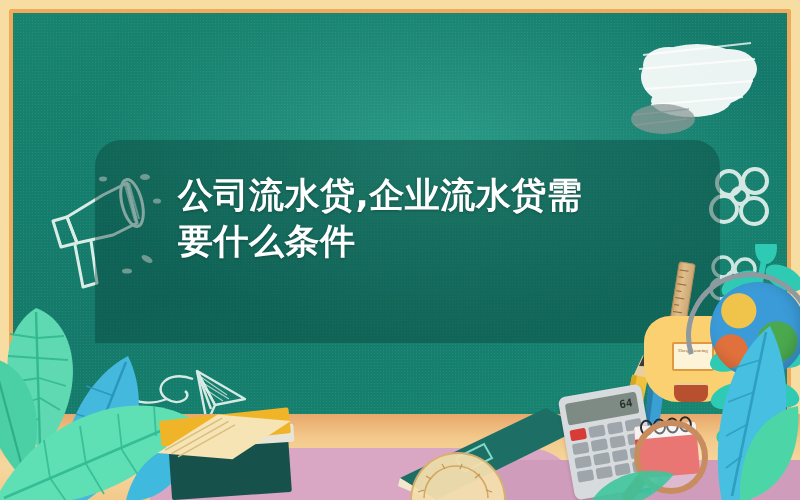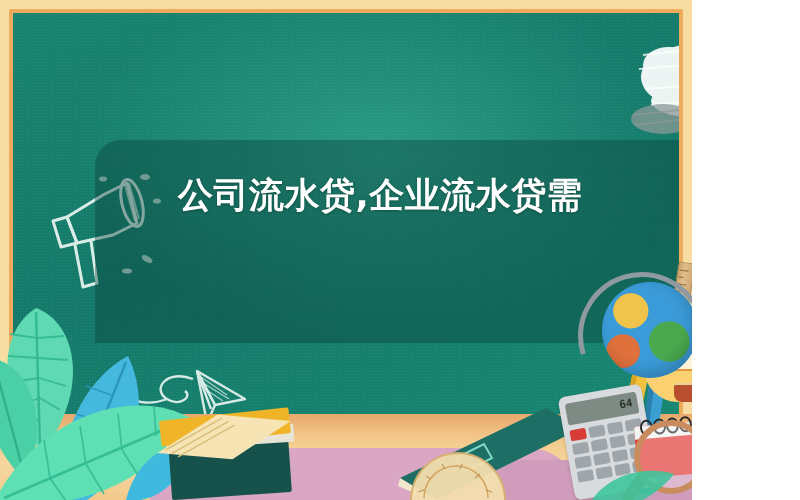--- a/index.html
+++ b/index.html
@@ -1,19 +1,19 @@
 <!DOCTYPE html>
 <html><head>
 <meta charset="utf-8">
 <style>
   html,body{margin:0;padding:0;background:#fff;}
   body{font-family:"Liberation Sans","DejaVu Sans",sans-serif;}
 
   #banner{
-    position:relative;width:692px;height:500px;overflow:hidden;
+    position:relative;width:800px;height:500px;overflow:hidden;
     background:#f7d99a;
   }
 
   
   .frame-outer{position:absolute;inset:0;background:#f8dda2;}
   .frame-inner-edge{position:absolute;left:9px;top:9px;right:9px;bottom:9px;
       background:#eeab5c;border-radius:2px;}
   .board{
     position:absolute;left:13px;top:13px;right:13px;bottom:13px;
     background:#17826f;
@@ -250,20 +250,21 @@
         </g>
       </svg>
     </div>
 
     <div class="text-panel"></div>
 
   </div>
 
   <div class="headline">
     <div>公司流水贷,企业流水贷需</div>
+    <div>要什么条件</div>
   </div>
 
   <div class="clip">
 
     <div class="desk"></div>
     <div class="desk-pink"></div>
     <div class="desk-pink2"></div>
 
     <svg class="leaf" style="left:-16px;top:300px;" width="180" height="200" viewBox="0 0 180 200">
       <g>

